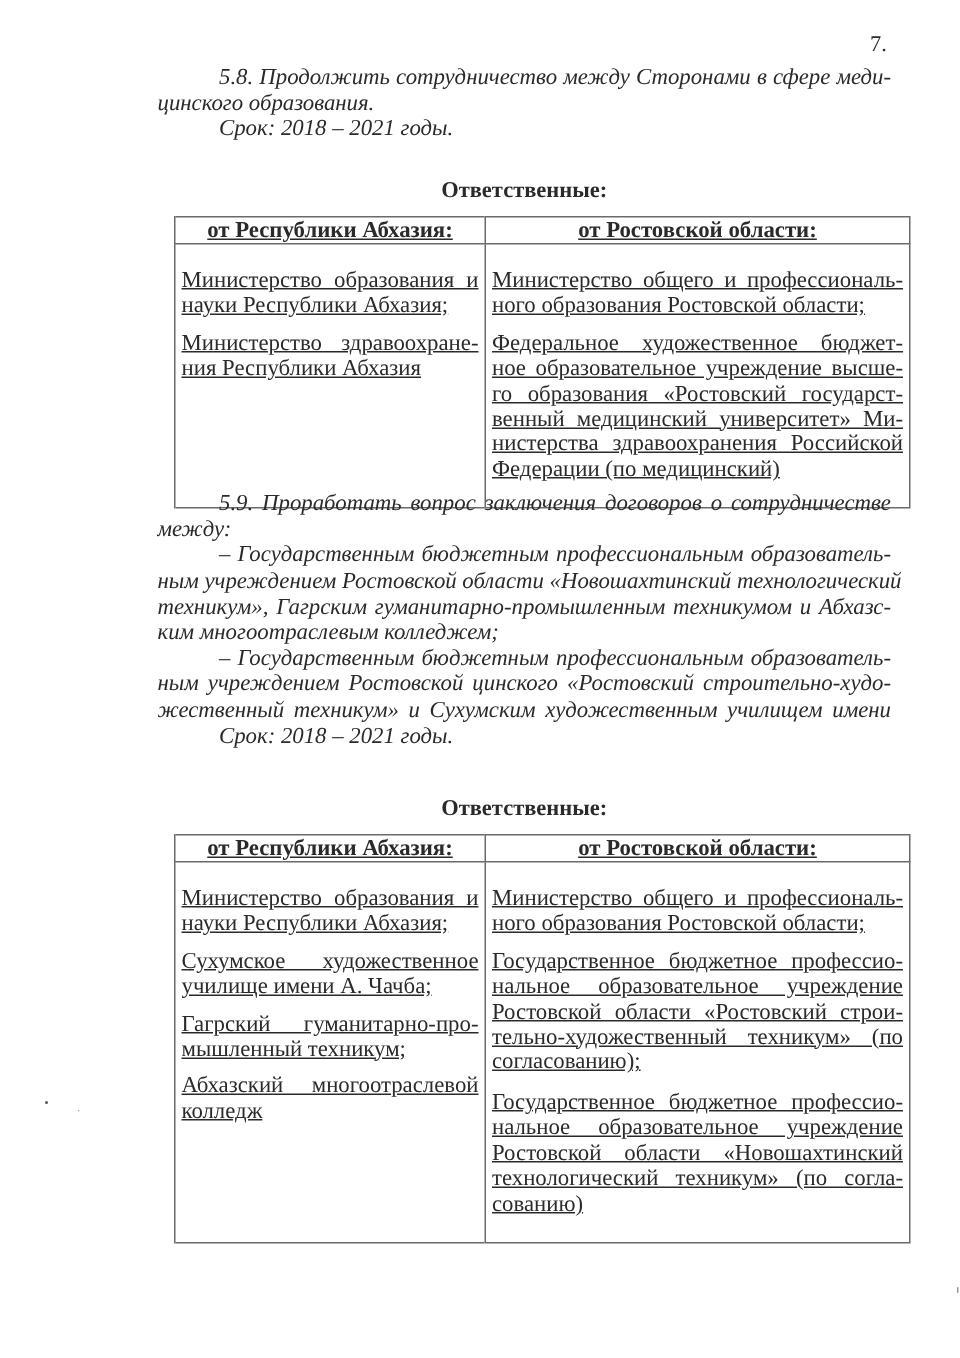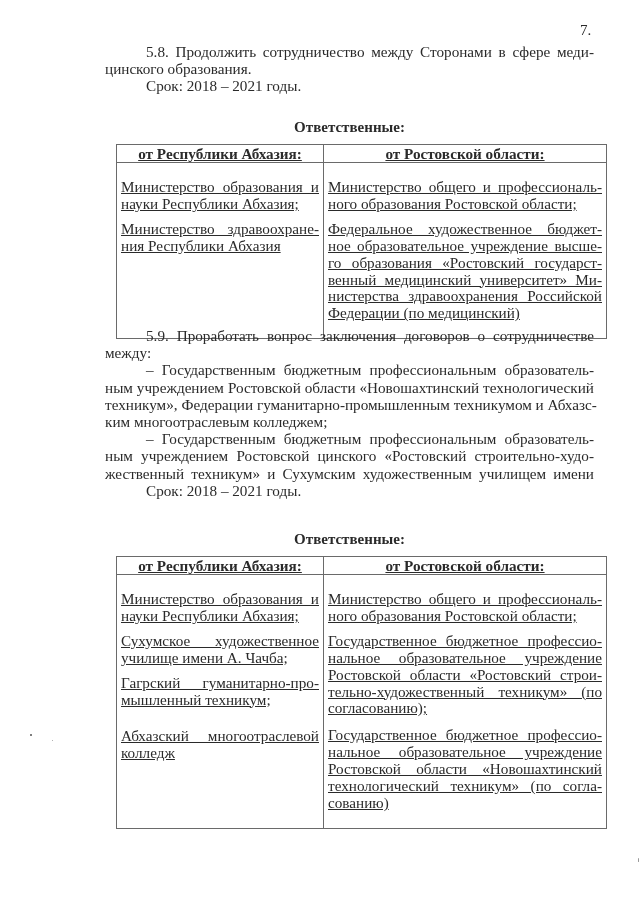--- a/index.html
+++ b/index.html
@@ -6,21 +6,21 @@
   body {
     width: 640px; height: 905px; background: #ffffff; position: relative; overflow: hidden;
     font-family: "Liberation Serif", "DejaVu Serif", serif; color: #2a2a2a;
     font-size: 15.2px;
   }
   .abs { position: absolute; }
   .page-num { left: 580px; top: 22px; font-size: 15px; }
   .para {
     left: 105px; width: 489px; line-height: 17.2px; text-align: justify;
   }
-  .para .line { display: block; text-align: justify; text-align-last: justify; white-space: nowrap; }
+  .para .line { display: block; text-align: justify; text-align-last: justify; white-space: nowrap; font-style: italic; }
   .para .line.last { text-align-last: left; }
   .indent { padding-left: 41px; }
   .heading { left: 105px; width: 489px; text-align: center; font-weight: bold; font-size: 15px; }
   table.resp {
     position: absolute; left: 116px; width: 490px; border-collapse: collapse;
     border: 1px solid #6a6a6a; table-layout: fixed; text-decoration: underline;
   }
   table.resp th, table.resp td { border-left: 1px solid #6a6a6a; border-right: 1px solid #6a6a6a; padding: 16px 4px; vertical-align: top; }
   table.resp th { border-bottom: 1px solid #6a6a6a; font-weight: bold; height: 17px; line-height: 17px; text-align: center; padding: 0; }
   table.resp td { line-height: 16.9px; }
@@ -83,21 +83,21 @@
       </td>
     </tr>
   </tbody>
 </table>
 
 <div class="abs para" style="top:327px;">
   <span class="line indent">5.9. Проработать вопрос заключения договоров о сотрудничестве</span>
   <span class="line last">между:</span>
   <span class="line indent">– Государственным бюджетным профессиональным образователь-</span>
   <span class="line">ным учреждением Ростовской области «Новошахтинский технологический</span>
-  <span class="line">техникум», Федерации гуманитарно-промышленным техникумом и Абхазс-</span>
+  <span class="line">техникум», Гагрским гуманитарно-промышленным техникумом и Абхазс-</span>
   <span class="line last">ким многоотраслевым колледжем;</span>
   <span class="line indent">– Государственным бюджетным профессиональным образователь-</span>
   <span class="line">ным учреждением Ростовской цинского «Ростовский строительно-худо-</span>
   <span class="line">жественный техникум» и Сухумским художественным училищем имени</span>
   <span class="line last indent">Срок: 2018 – 2021 годы.</span>
 </div>
 
 <div class="abs heading" style="top:531px;">Ответственные:</div>
 
 <table class="resp" style="top:556px;">
@@ -115,21 +115,21 @@
     <tr>
       <td>
         <div class="cell-item">
           <span class="line">Министерство образования и</span>
           <span class="line last">науки Республики Абхазия;</span>
         </div>
         <div class="cell-item">
           <span class="line">Сухумское художественное</span>
           <span class="line last">училище имени А. Чачба;</span>
         </div>
-        <div class="cell-item" style="margin-bottom:20px">
+        <div class="cell-item" style="margin-bottom:8px">
           <span class="line">Гагрский гуманитарно-про-</span>
           <span class="line last">мышленный техникум;</span>
         </div>
         <div class="cell-item">
           <span class="line">Абхазский многоотраслевой</span>
           <span class="line last">колледж</span>
         </div>
       </td>
       <td>
         <div class="cell-item">

